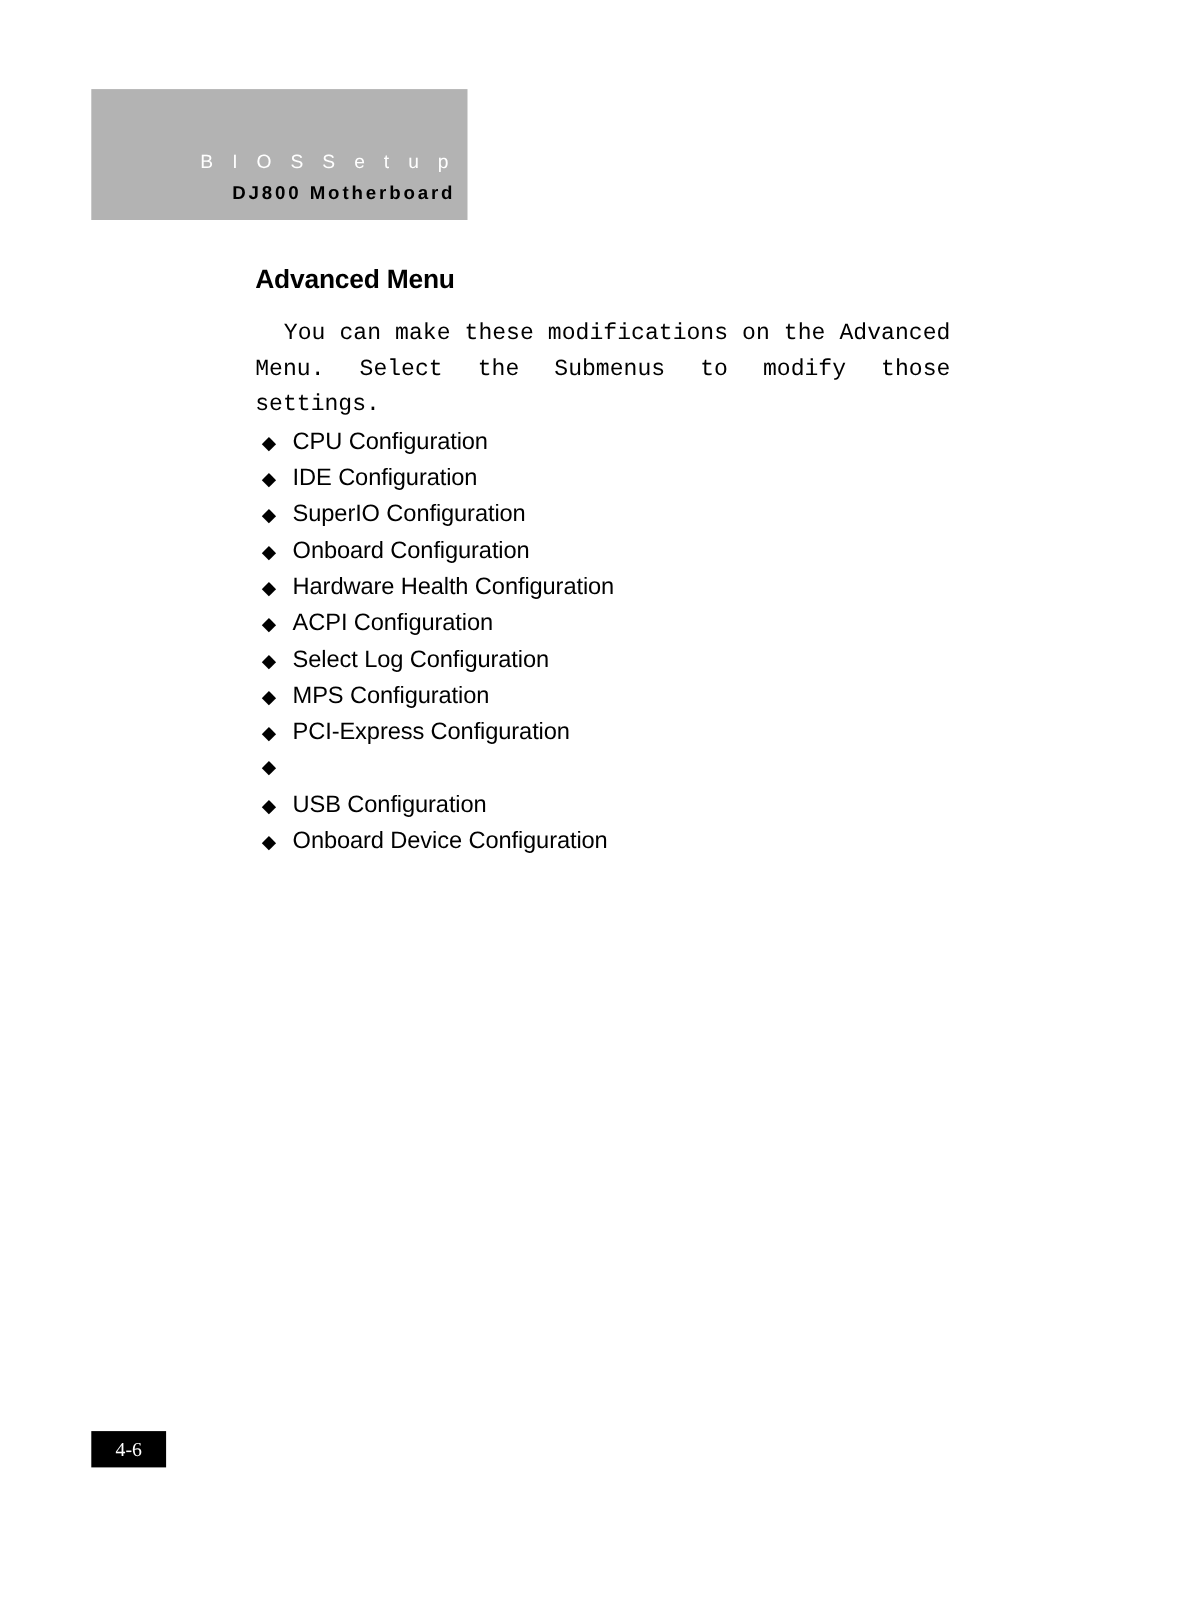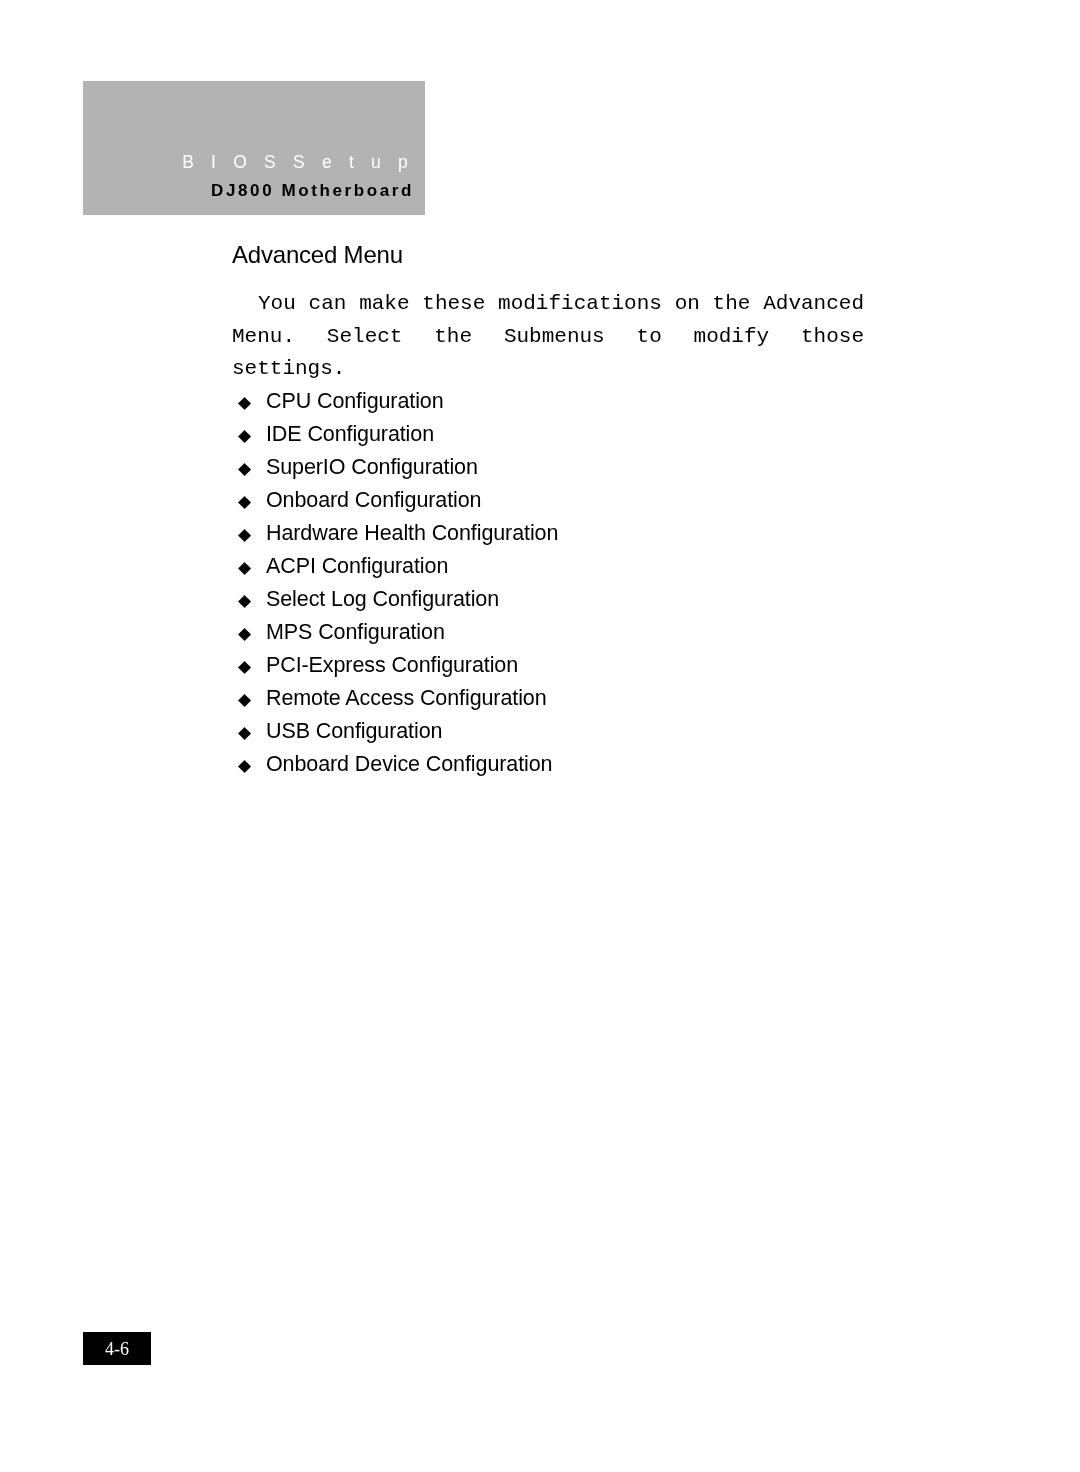--- a/index.html
+++ b/index.html
@@ -20,21 +20,21 @@
     width: 1080px;
     height: 1472px;
   }
 
   
   .header-banner {
     position: absolute;
     left: 83px;
     top: 81px;
     width: 342px;
-    height: 134px;
+    height: 119px;
     background: #b3b3b3;
     box-sizing: border-box;
     padding-right: 11px;
     display: flex;
     flex-direction: column;
     justify-content: flex-end;
     align-items: flex-end;
     padding-bottom: 14px;
   }
   .header-line1 {
@@ -63,21 +63,21 @@
   .content {
     position: absolute;
     left: 232px;
     top: 240px;
     width: 640px;
   }
 
   .section-title {
     font-family: "Liberation Sans", sans-serif;
     font-size: 24px;
-    font-weight: normal;
+    font-weight: bold;
     color: #000000;
     letter-spacing: -0.2px;
     line-height: 30px;
     margin: 0 0 18px 0;
   }
 
   .body-paragraph {
     font-family: Liberation Mono, monospace;
     font-size: 21px;
     color: #000000;
@@ -126,21 +126,20 @@
   .page-number-box {
     position: absolute;
     left: 83px;
     top: 1301px;
     width: 68px;
     height: 33px;
     background: #000000;
     display: flex;
     align-items: center;
     justify-content: center;
-    margin-top: 31px;
   }
   .page-number-text {
     color: #ffffff;
     font-family: "Liberation Serif", serif;
     font-size: 18px;
     line-height: 18px;
   }
 </style>
 </head>
 <body>
@@ -189,21 +188,20 @@
     <li class="bullet-item">
       <span class="bullet-marker">◆</span>
       <span class="bullet-label">MPS Configuration</span>
     </li>
     <li class="bullet-item">
       <span class="bullet-marker">◆</span>
       <span class="bullet-label">PCI-Express Configuration</span>
     </li>
     <li class="bullet-item">
       <span class="bullet-marker">◆</span>
-      <span class="bullet-label">Remote Access Configuration</span>
     </li>
     <li class="bullet-item">
       <span class="bullet-marker">◆</span>
       <span class="bullet-label">USB Configuration</span>
     </li>
     <li class="bullet-item">
       <span class="bullet-marker">◆</span>
       <span class="bullet-label">Onboard Device Configuration</span>
     </li>
   </ul>

